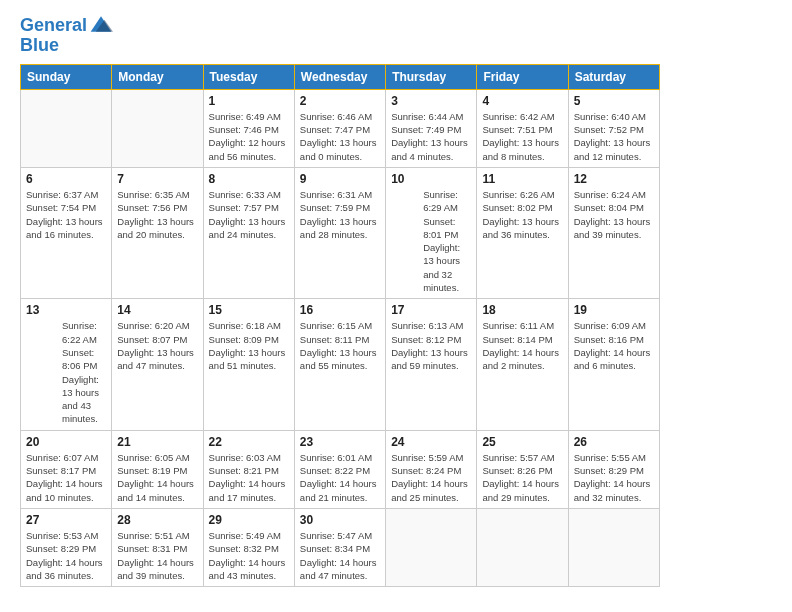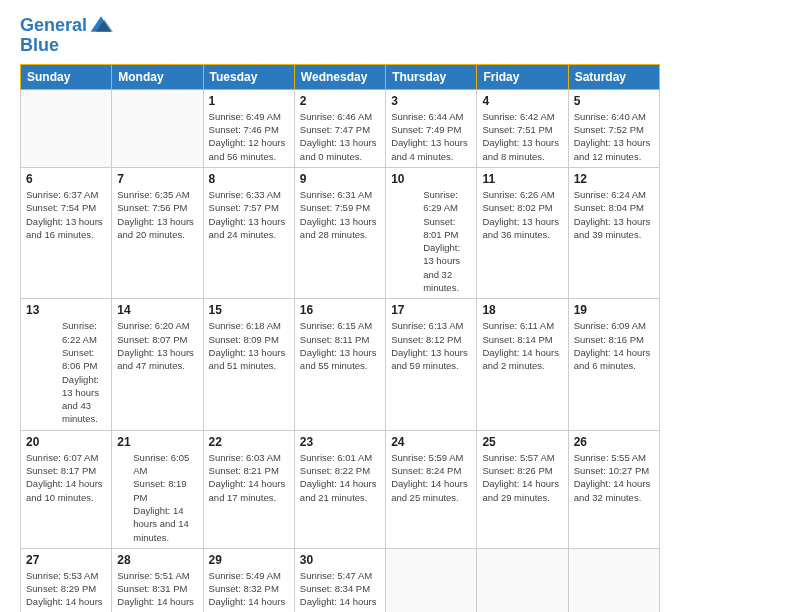--- a/index.html
+++ b/index.html
@@ -255,21 +255,21 @@
         </tr>
         <tr>
           <td>
             <span class="day-num">20</span>
             <div class="day-info" style="white-space: pre-line;">Sunrise: 6:07 AM
 Sunset: 8:17 PM
 Daylight: 14 hours and 10 minutes.</div>
           </td>
           <td>
             <span class="day-num">21</span>
-            <div class="day-info" style="white-space: pre-line; margin-left: 16px;">Sunrise: 6:05 AM
+            <div class="day-info" style="white-space: pre-line;">Sunrise: 6:05 AM
 Sunset: 8:19 PM
 Daylight: 14 hours and 14 minutes.</div>
           </td>
           <td>
             <span class="day-num">22</span>
             <div class="day-info" style="white-space: pre-line;">Sunrise: 6:03 AM
 Sunset: 8:21 PM
 Daylight: 14 hours and 17 minutes.</div>
           </td>
           <td>
@@ -286,21 +286,21 @@
           </td>
           <td>
             <span class="day-num">25</span>
             <div class="day-info" style="white-space: pre-line;">Sunrise: 5:57 AM
 Sunset: 8:26 PM
 Daylight: 14 hours and 29 minutes.</div>
           </td>
           <td>
             <span class="day-num">26</span>
             <div class="day-info" style="white-space: pre-line;">Sunrise: 5:55 AM
-Sunset: 10:27 PM
+Sunset: 8:29 PM
 Daylight: 14 hours and 32 minutes.</div>
           </td>
         </tr>
         <tr>
           <td>
             <span class="day-num">27</span>
             <div class="day-info" style="white-space: pre-line;">Sunrise: 5:53 AM
 Sunset: 8:29 PM
 Daylight: 14 hours and 36 minutes.</div>
           </td>

